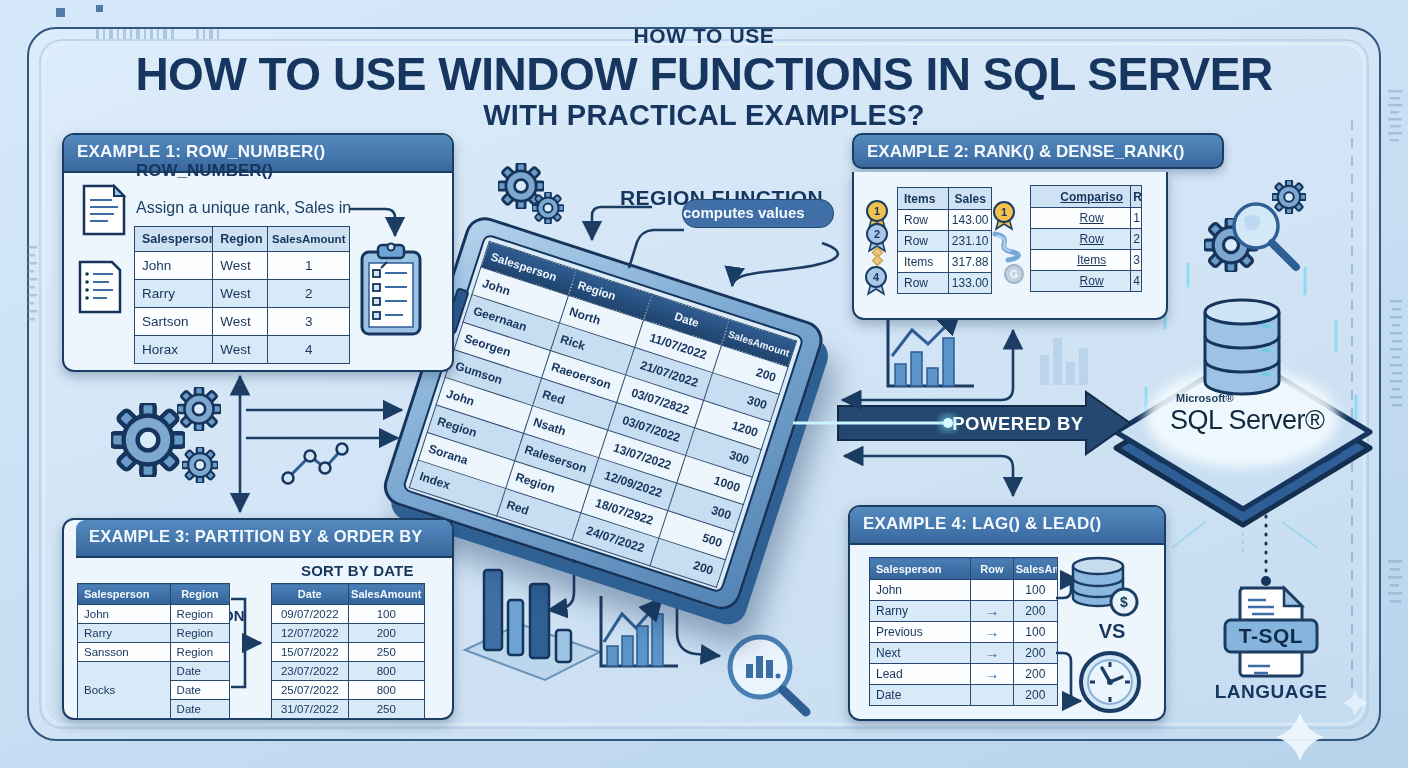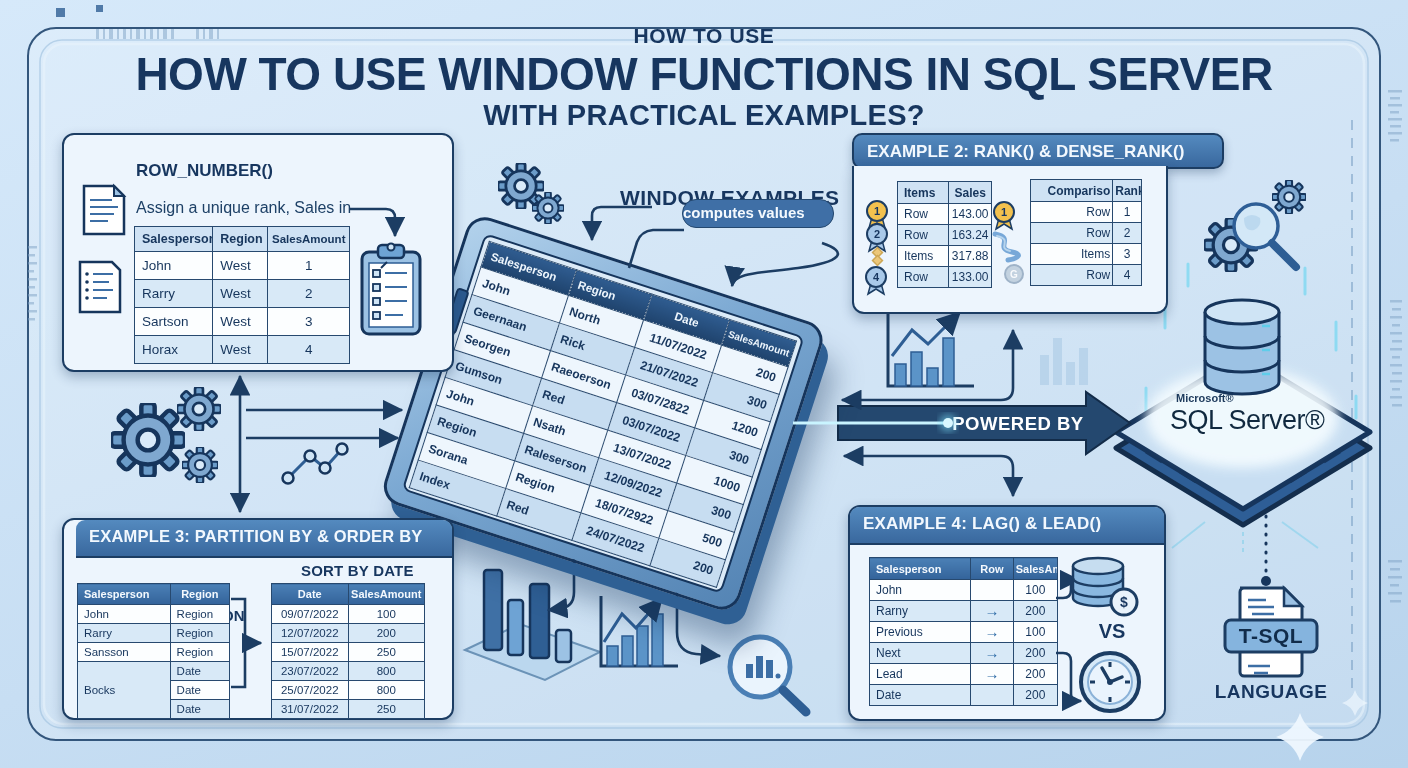--- a/index.html
+++ b/index.html
@@ -22,21 +22,21 @@
   
   .panel{position:absolute;border:2.5px solid #1c3d63;border-radius:12px;background:#edf5fd;
     box-shadow:0 5px 12px rgba(20,50,90,.30);}
   .phead{height:36px;line-height:33px;background:linear-gradient(180deg,#548abf,#39689e);
     border-bottom:2.5px solid #1c3d63;border-radius:9px 9px 0 0;color:#f2f8fe;font-weight:700;
     font-size:17px;padding:0 13px;letter-spacing:.2px;white-space:nowrap;overflow:hidden;}
   .p2head{left:852px;top:133px;width:372px;height:36px;line-height:33px;
     background:linear-gradient(180deg,#548abf,#39689e);border:2.5px solid #1c3d63;border-radius:10px;
     color:#f2f8fe;font-weight:700;font-size:17px;padding:0 13px;box-sizing:border-box;
     box-shadow:0 4px 10px rgba(20,50,90,.3);white-space:nowrap;}
-  .p2body{left:852px;top:166px;width:312px;height:146px;background:#edf5fd;
+  .p2body{left:852px;top:172px;width:312px;height:146px;background:#edf5fd;
     border:2.5px solid #1c3d63;border-top:none;border-radius:0 0 12px 12px;
     box-shadow:0 5px 12px rgba(20,50,90,.30);}
 
   
   .tblbox{position:absolute;}
   .tbl{border-collapse:collapse;table-layout:fixed;width:100%;color:#16355c;background:#fff;}
   .tbl th,.tbl td{border:1.5px solid #27496f;text-align:center;overflow:hidden;white-space:nowrap;padding:0 2px;}
   .t-light th{background:#cfe2f4;color:#16355c;font-weight:700;}
   .t-dark th{background:linear-gradient(180deg,#4b80b6,#33639a);color:#f4f9fe;font-weight:700;}
   .tbl tbody tr:nth-child(odd) td{background:#fcfeff;}
@@ -46,21 +46,21 @@
   .ex1 th{font-size:12.5px;height:24px;}
   .ex1 td{height:27px;}
   .ex1 th:nth-child(1),.ex1 td:nth-child(1){width:36%;text-align:left;padding-left:7px;}
   .ex1 th:nth-child(2),.ex1 td:nth-child(2){width:24%;text-align:left;padding-left:7px;}
   .ex1 th:nth-child(3){width:40%;font-size:11.5px;}
 
   .ex2{font-size:12px;}
   .ex2 th{height:21px;font-size:12px;}
   .ex2 td{height:20px;}
   .ex2l th:nth-child(1),.ex2l td:nth-child(1){width:45%;text-align:left;padding-left:6px;}
-  .ex2r th:nth-child(1),.ex2r td:nth-child(1){width:66%;text-align:right;padding-left:6px;}
+  .ex2r th:nth-child(1),.ex2r td:nth-child(1){width:66%;text-align:center;padding-left:24px;text-decoration:underline;}
 
   .ex3{font-size:11.5px;}
   .ex3 th{height:20px;font-size:11px;}
   .ex3 td{height:18px;}
   .ex3g th:nth-child(1),.ex3g td:nth-child(1){width:55%;text-align:left;padding-left:6px;}
   .ex3g td:nth-child(2),.ex3g td:only-child{text-align:left;padding-left:6px;}
 
   .ex4{font-size:12px;}
   .ex4 th{height:21px;font-size:11px;}
   .ex4 td{height:20px;}
@@ -412,20 +412,21 @@
                 <td>200</td>
               </tr>
             </tbody>
           </table>
         </div>
     </div>
   </div>
   <div class="abs stylus z2"></div>
 
   <div class="panel z3" style="left:62px;top:133px;width:388px;height:235px;">
+    <div class="phead">EXAMPLE 1: ROW_NUMBER()</div>
     <div class="abs ex1-func" style="left:72px;top:26px;">ROW_NUMBER()</div>
     <div class="abs ex1-desc" style="left:72px;top:64px;">Assign a unique rank, Sales in</div>
     <div class="tblbox" style="left:70px;top:91px;width:216px;">
         <table class="tbl t-light ex1">
           <thead>
             <tr>
               <th>Salesperson</th>
               <th>Region</th>
               <th>SalesAmount</th>
             </tr>
@@ -466,21 +467,21 @@
               <th>Sales</th>
             </tr>
           </thead>
           <tbody>
             <tr>
               <td>Row</td>
               <td>143.00</td>
             </tr>
             <tr>
               <td>Row</td>
-              <td>163.24</td>
+              <td>231.10</td>
             </tr>
             <tr>
               <td>Items</td>
               <td>317.88</td>
             </tr>
             <tr>
               <td>Row</td>
               <td>133.00</td>
             </tr>
           </tbody>
@@ -632,21 +633,21 @@
             <tr>
               <td>Date</td>
               <td></td>
               <td>200</td>
             </tr>
           </tbody>
         </table>
       </div>
   </div>
 
-  <div class="abs wf-label z4">WINDOW EXAMPLES</div>
+  <div class="abs wf-label z4">REGION FUNCTION</div>
   <div class="abs pill z4">computes values</div>
 
   <div class="abs kicker z4">HOW TO USE</div>
   <div class="abs main-title z4">HOW TO USE WINDOW FUNCTIONS IN SQL SERVER</div>
   <div class="abs sub-title z4">WITH PRACTICAL EXAMPLES?</div>
 
   <svg class="svg-layer z5" viewBox="0 0 1408 768">
     <defs>
       <marker id="mO" markerWidth="8" markerHeight="8" refX="7.5" refY="4" orient="auto-start-reverse">
         <path d="M0,0 L8,4 L0,8 Z" fill="#1c3d63"></path>

